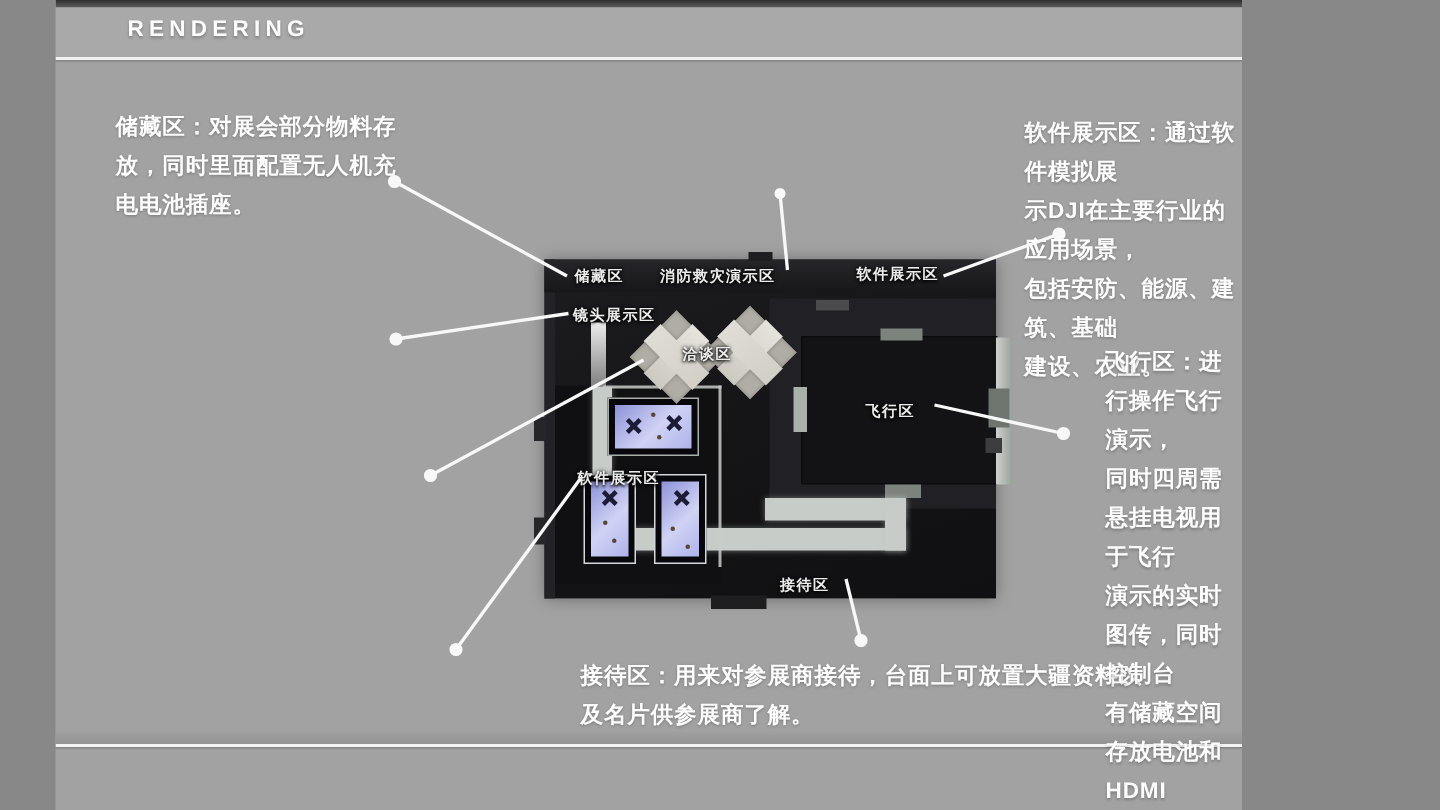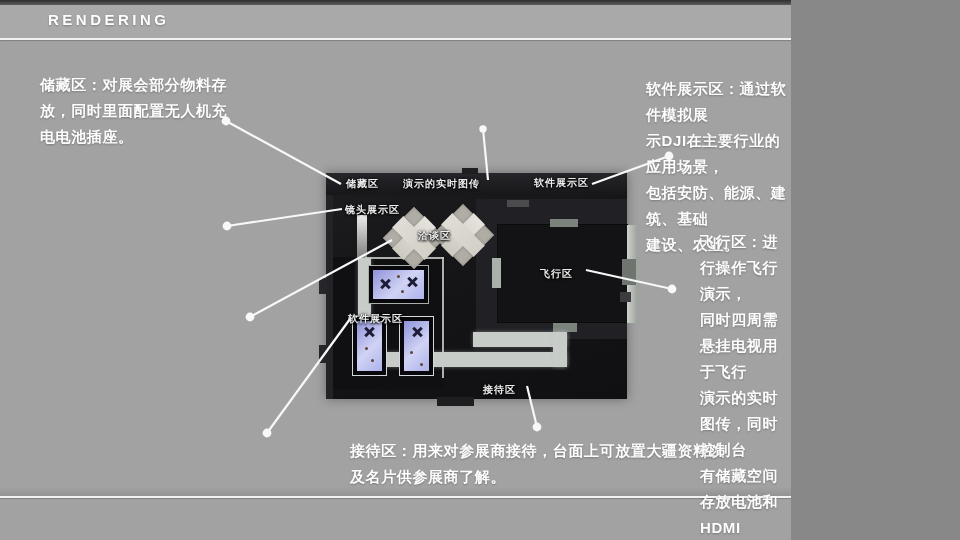--- a/index.html
+++ b/index.html
@@ -1,18 +1,18 @@
 <!DOCTYPE html>
 <html><head>
 <meta charset="utf-8">
 <style>
   html,body{margin:0;padding:0;}
   body{width:960px;height:540px;overflow:hidden;background:#888;
        font-family:"Liberation Sans","DejaVu Sans",sans-serif;}
-  .slide{position:relative;width:791px;height:540px;background:#a2a2a2;overflow:hidden;}
+  .slide{position:relative;width:791px;height:540px;background:#a2a2a2;overflow:hidden;margin-left:37px;}
 
   
   .top-strip{position:absolute;left:0;top:0;width:960px;height:5px;
              background:linear-gradient(#2e2e2e,#5d5d5d);}
   .header{position:absolute;left:0;top:5px;width:960px;height:33px;background:#a9a9a9;}
   .page-title{position:absolute;left:48px;top:11px;margin:0;font-size:15px;font-weight:bold;
               letter-spacing:3.5px;color:#fdfdfd;text-shadow:0 1px 2px rgba(0,0,0,.25);}
   .rule{position:absolute;left:0;width:960px;height:2px;background:#f2f2f2;}
   .rule-top{top:38px;box-shadow:0 1px 1px rgba(0,0,0,.2);}
   .rule-bottom{top:496px;box-shadow:0 1px 1px rgba(0,0,0,.2);}
@@ -167,21 +167,21 @@
     </div>
     <div class="table-cross" style="left:114px;top:39px">
       <i class="c tl"></i>
         <i class="c tr"></i>
         <i class="c bl"></i>
         <i class="c br"></i>
         <i class="xb"></i>
     </div>
 
     <div class="zone-label" style="left:20px;top:4px">储藏区</div>
-    <div class="zone-label" style="left:77px;top:4px">演示的实时图传</div>
+    <div class="zone-label" style="left:77px;top:4px">消防救灾演示区</div>
     <div class="zone-label" style="left:208px;top:3px">软件展示区</div>
     <div class="zone-label" style="left:19px;top:30px">镜头展示区</div>
     <div class="zone-label" style="left:92px;top:56px">洽谈区</div>
     <div class="zone-label" style="left:214px;top:94px">飞行区</div>
     <div class="zone-label" style="left:22px;top:139px">软件展示区</div>
     <div class="zone-label" style="left:157px;top:210px">接待区</div>
   </div>
 
   <svg class="leads" viewBox="0 0 960 540">
     <g stroke="#f8f8f8" stroke-width="2.2" fill="#f8f8f8">

